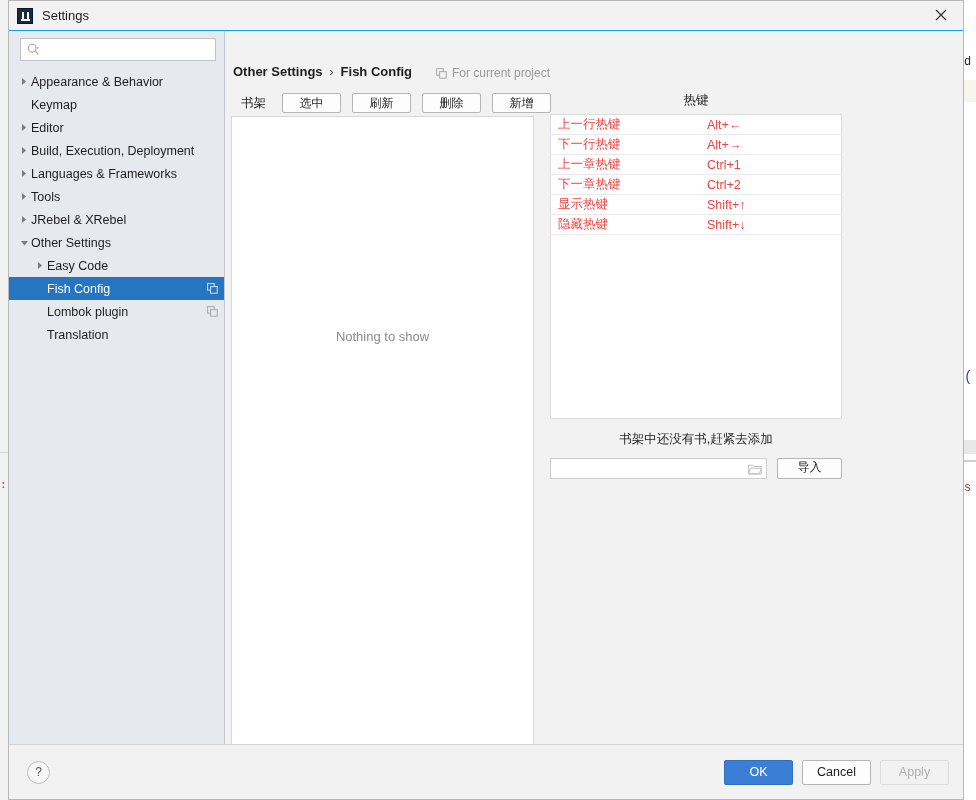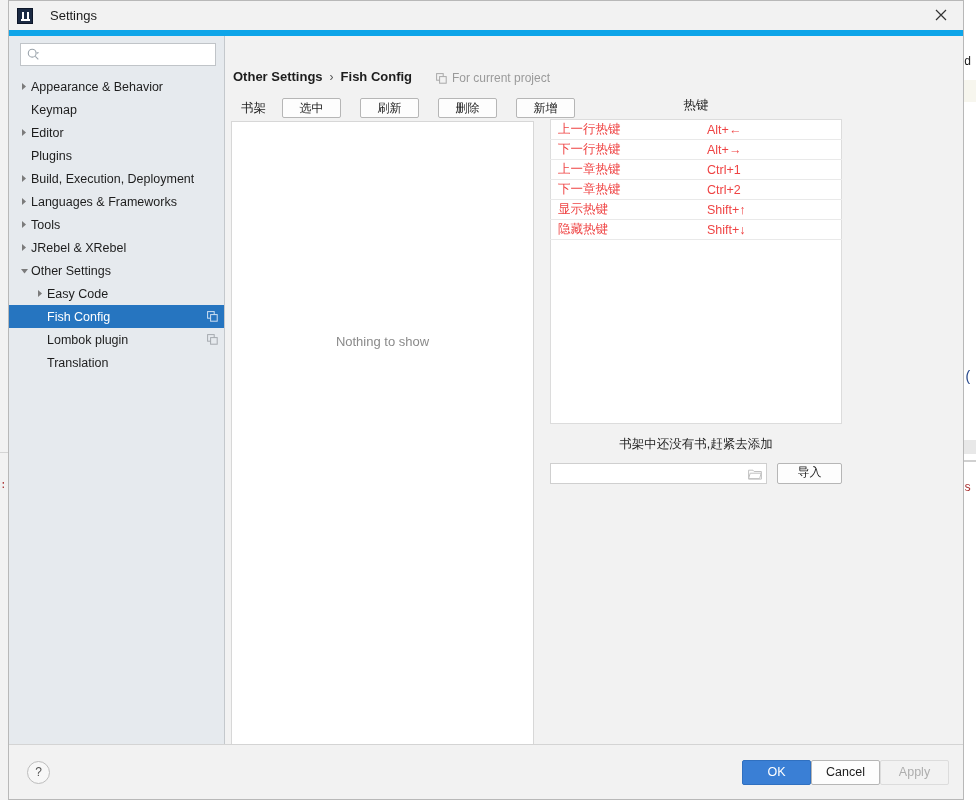--- a/index.html
+++ b/index.html
@@ -104,22 +104,21 @@
 
   
   .titlebar {
     position: relative;
     height: 29px;
     min-height: 29px;
     background: #f2f2f2;
     display: flex;
     align-items: center;
     padding-left: 8px;
-    border-bottom: 6px solid #0ea5e9;
-    gap: 8px;
+    border-bottom: 1px solid #0ea5e9;
   }
   .app-icon {
     width: 16px; height: 16px;
     background: #1b2a43;
     border: 1px solid #0d1628;
     box-sizing: border-box;
     position: relative;
     flex: 0 0 auto;
     margin-right: 9px;
   }
@@ -291,21 +290,21 @@
   }
   .tbtn {
     width: 59px;
     height: 20px;
     background: #fdfdfd;
     border: 1px solid #b6b6b6;
     border-radius: 2px;
     font-size: 12px;
     color: #1d1d1d;
     font-family: "Liberation Sans", sans-serif;
-    margin-right: 19px;
+    margin-right: 11px;
     cursor: default;
     padding: 0;
     line-height: 18px;
     text-align: center;
   }
 
   
   .list-panel {
     position: absolute;
     left: 6px; top: 85px;
@@ -431,20 +430,21 @@
     cursor: default;
     font-family: "Liberation Sans", sans-serif;
   }
   .footer-spacer { flex: 1 1 auto; }
   .fbtn {
     height: 25px;
     min-width: 69px;
     border-radius: 2px;
     font-size: 12.5px;
     font-family: "Liberation Sans", sans-serif;
+    margin-left: 9px;
     cursor: default;
     padding: 0 12px;
     line-height: 23px;
   }
   .fbtn.primary {
     background: #3a7fd5;
     border: 1px solid #3070c0;
     color: #ffffff;
   }
   .fbtn.normal {
@@ -523,24 +523,20 @@
 
           <div class="tree-row lvl0 bold">
             <span class="arrow">
               <svg width="8" height="9" viewBox="0 0 8 9">
                   <path d="M2 1 L6 4.5 L2 8 Z" fill="#7b7b7b"></path>
                 </svg>
             </span>
             <span class="tree-label">Editor</span>
           </div>
 
-          <div class="tree-row lvl0 bold">
-            <span class="arrow"></span>
-            <span class="tree-label">Plugins</span>
-          </div>
 
 
           <div class="tree-row lvl0 bold">
             <span class="arrow">
               <svg width="8" height="9" viewBox="0 0 8 9">
                   <path d="M2 1 L6 4.5 L2 8 Z" fill="#7b7b7b"></path>
                 </svg>
             </span>
             <span class="tree-label">Build, Execution, Deployment</span>
           </div>

